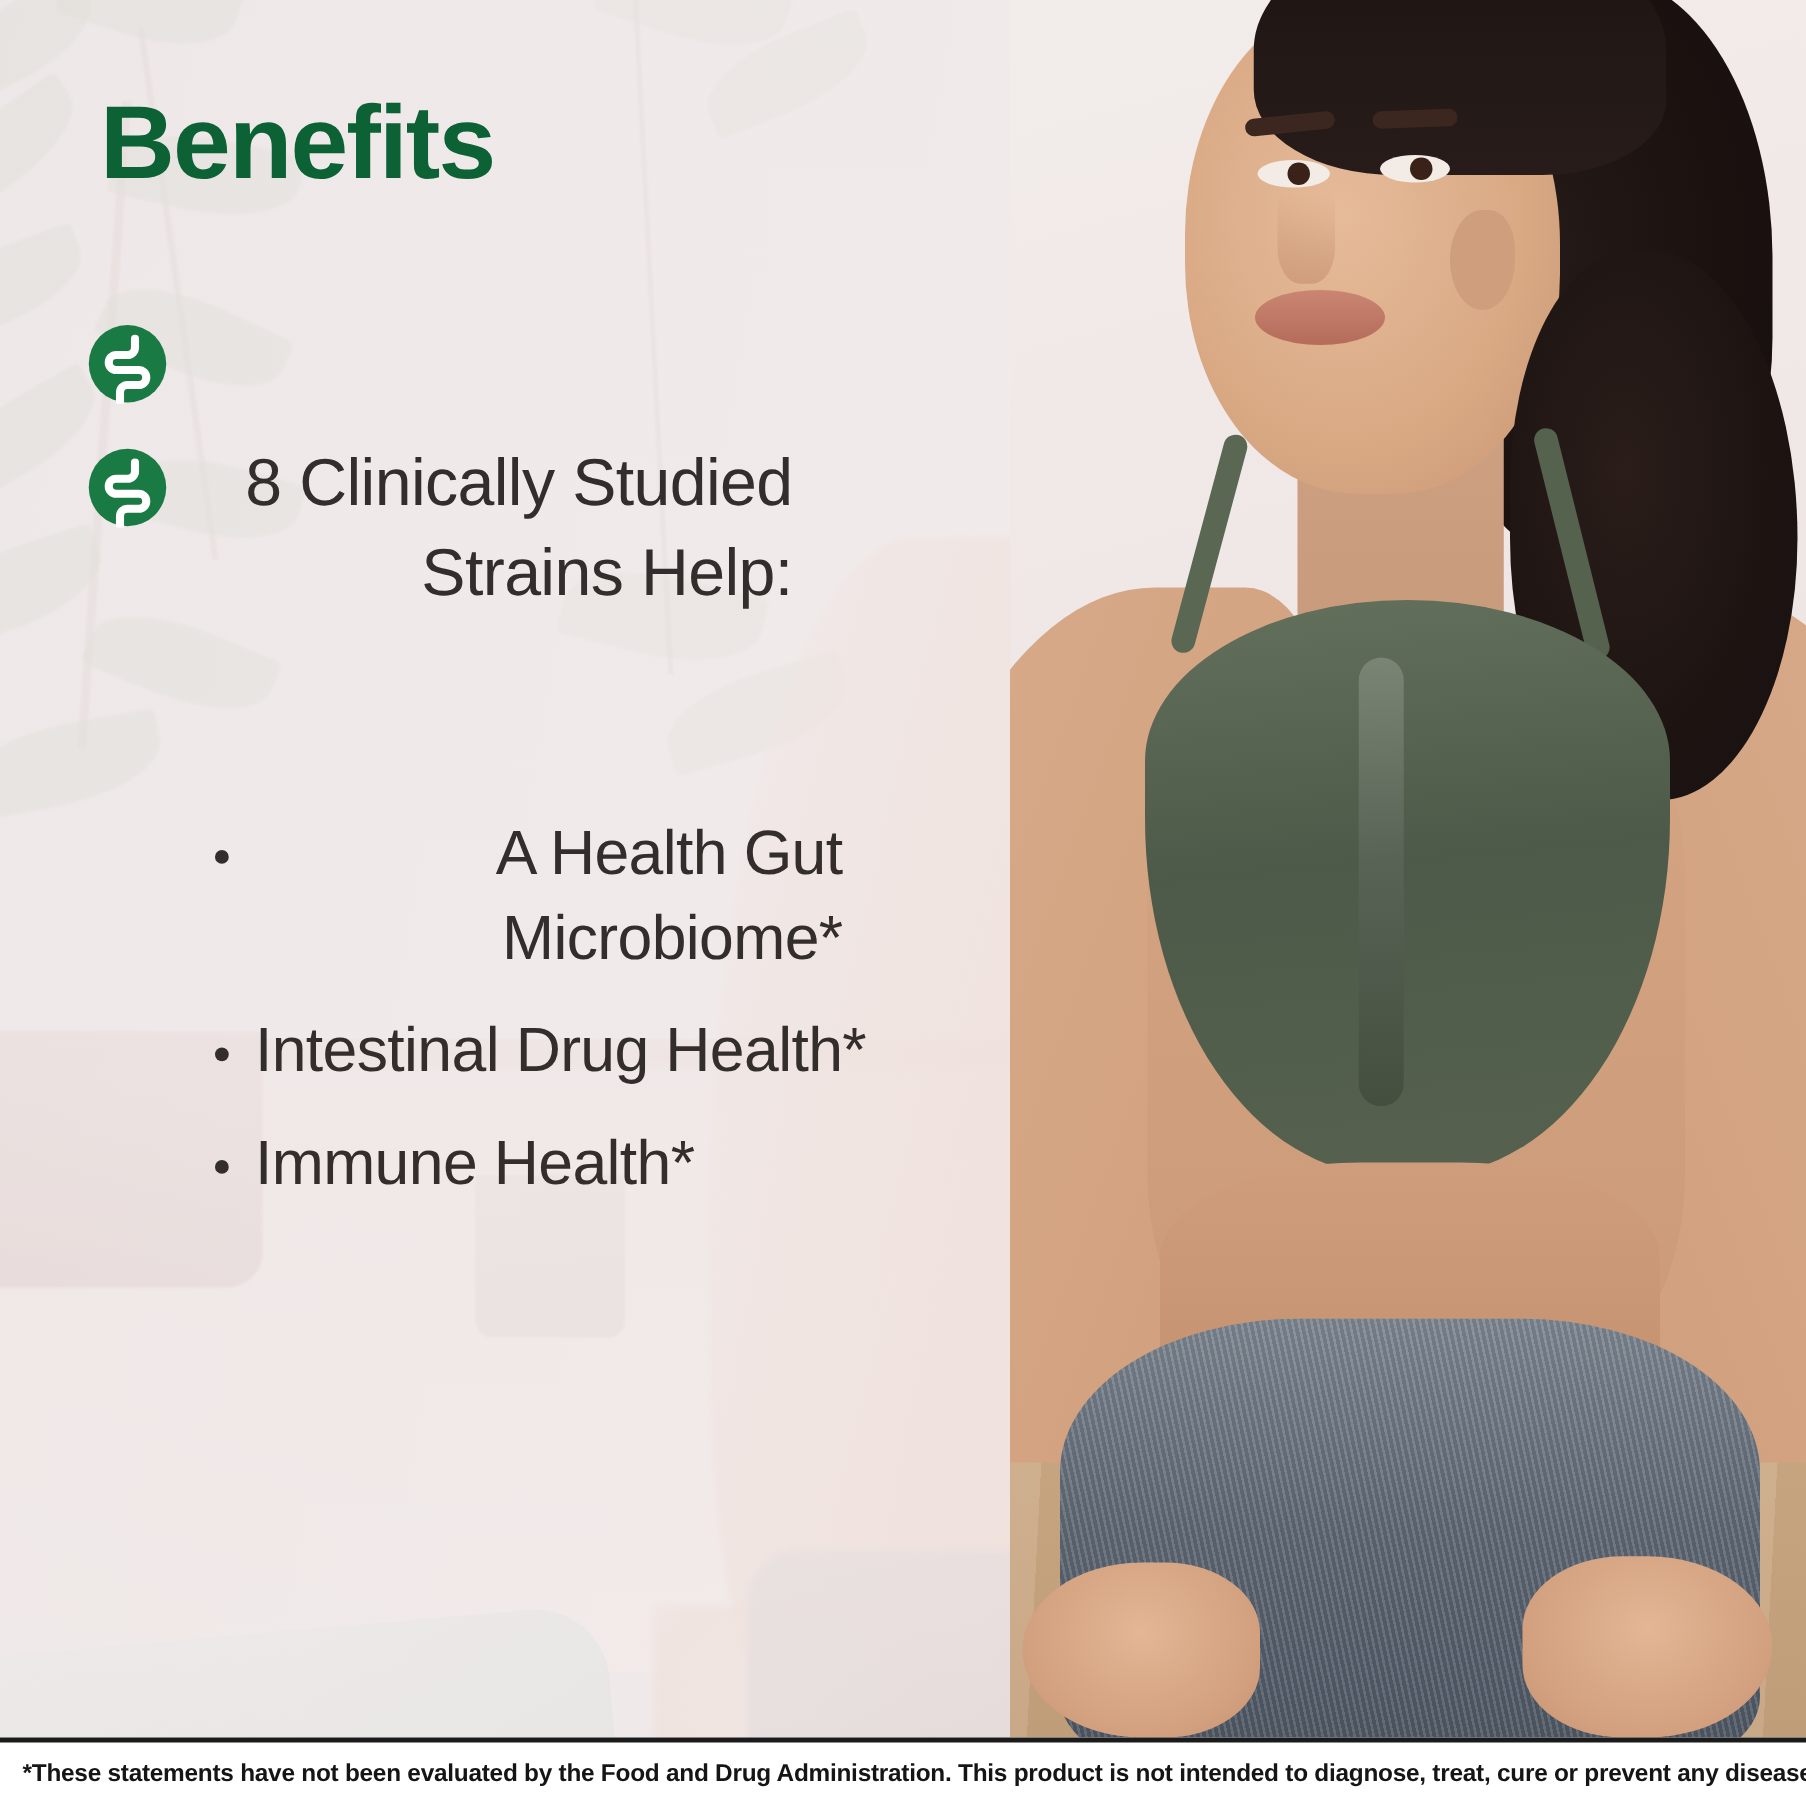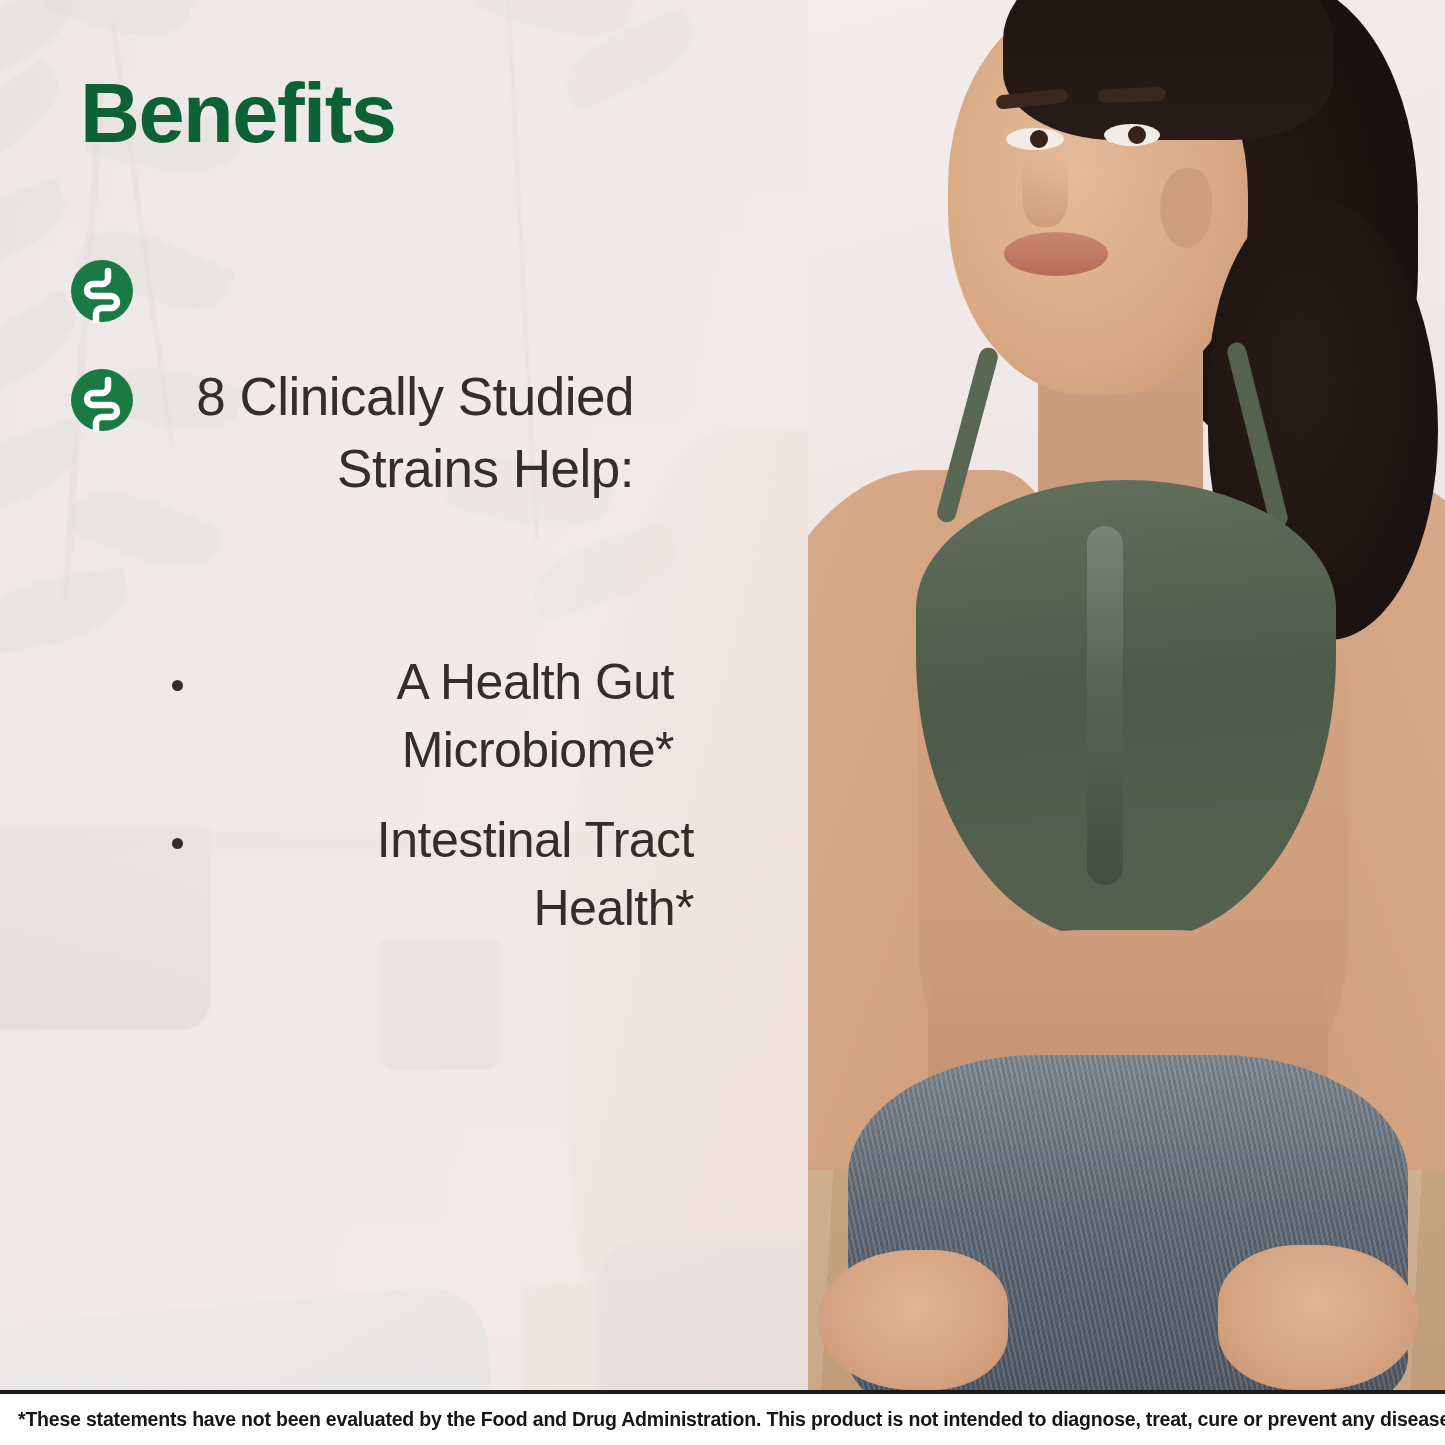--- a/index.html
+++ b/index.html
@@ -266,44 +266,48 @@
 
       <div class="benefit-row">
         <span class="gut-icon">
           <svg viewBox="0 0 64 64" width="64" height="64" aria-hidden="true">
             <circle cx="32" cy="32" r="31" fill="#1a7a43"></circle>
             <path d="M38 12 v7 a6 6 0 0 1 -6 6 h-9 a6 6 0 0 0 0 12 h18 a6 6 0 0 1 0 12 h-9 a6 6 0 0 0 -6 6 v7" fill="none" stroke="#ffffff" stroke-width="6.5" stroke-linecap="round" stroke-linejoin="round"></path>
           </svg>
         </span>
       </div>
 
-      <div class="benefit-row" style="margin-top:38px;">
+      <div class="benefit-row" style="margin-top:28px;">
         <span class="gut-icon">
           <svg viewBox="0 0 64 64" width="64" height="64" aria-hidden="true">
             <circle cx="32" cy="32" r="31" fill="#1a7a43"></circle>
             <path d="M38 12 v7 a6 6 0 0 1 -6 6 h-9 a6 6 0 0 0 0 12 h18 a6 6 0 0 1 0 12 h-9 a6 6 0 0 0 -6 6 v7" fill="none" stroke="#ffffff" stroke-width="6.5" stroke-linecap="round" stroke-linejoin="round"></path>
           </svg>
         </span>
         <span class="benefit-text" style="max-width:470px;">8 Clinically Studied Strains Help:</span>
       </div>
 
     </div>
 
     <div class="sub-list" style="top:648px;">
 
       <div class="sub-item">
         <span class="sub-dot"></span>
         <span class="sub-label" style="max-width:470px;">A Health Gut Microbiome*</span>
       </div>
 
       <div class="sub-item">
         <span class="sub-dot"></span>
-        <span class="sub-label" style="max-width:490px;">Intestinal Tract Health*</span>
-      </div>
-
+        <span class="sub-label" style="max-width:490px;">Intestinal Drug Health*</span>
+      </div>
+
+      <div class="sub-item">
+        <span class="sub-dot"></span>
+        <span class="sub-label">Immune Health*</span>
+      </div>
 
     </div>
   </div>
 
   <div class="right-photo">
     <div class="rp-wall"></div>
     <div class="rp-baseboard"></div>
     <div class="rp-floor"></div>
 
     <div class="rp-hair-back"></div>

